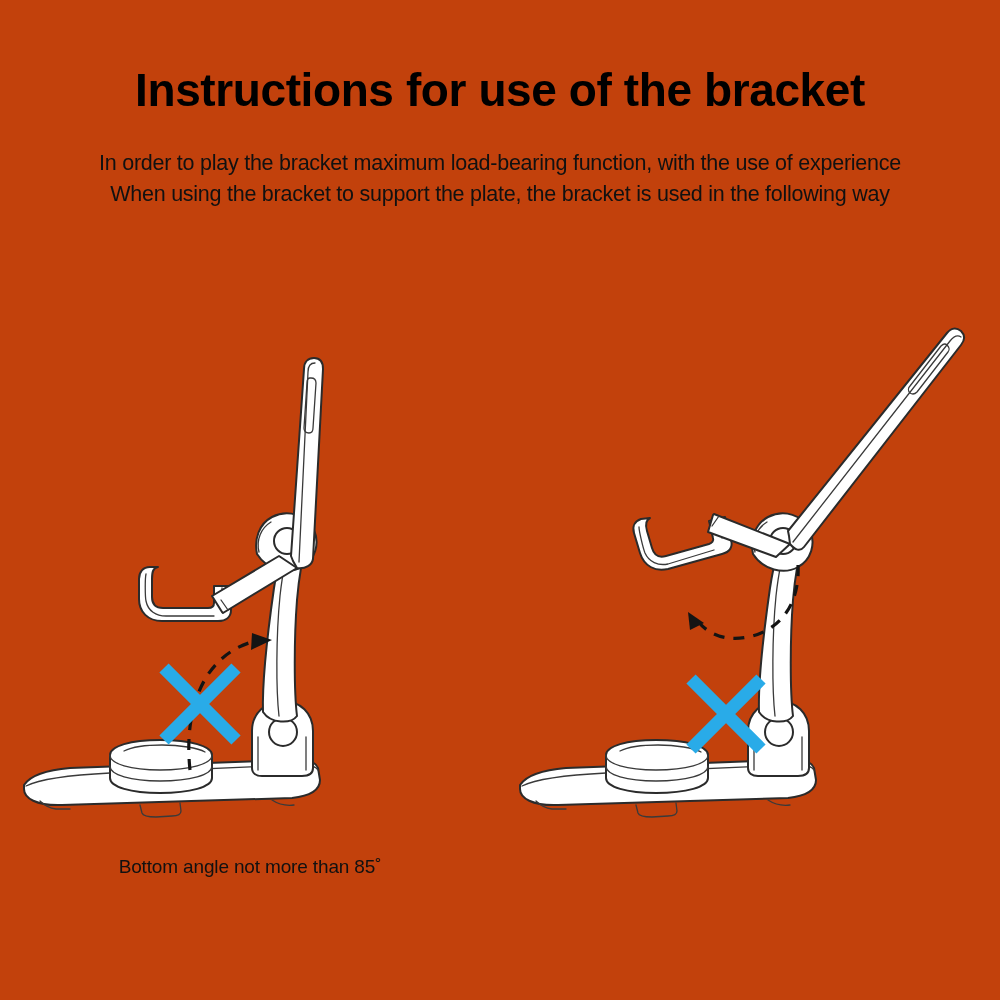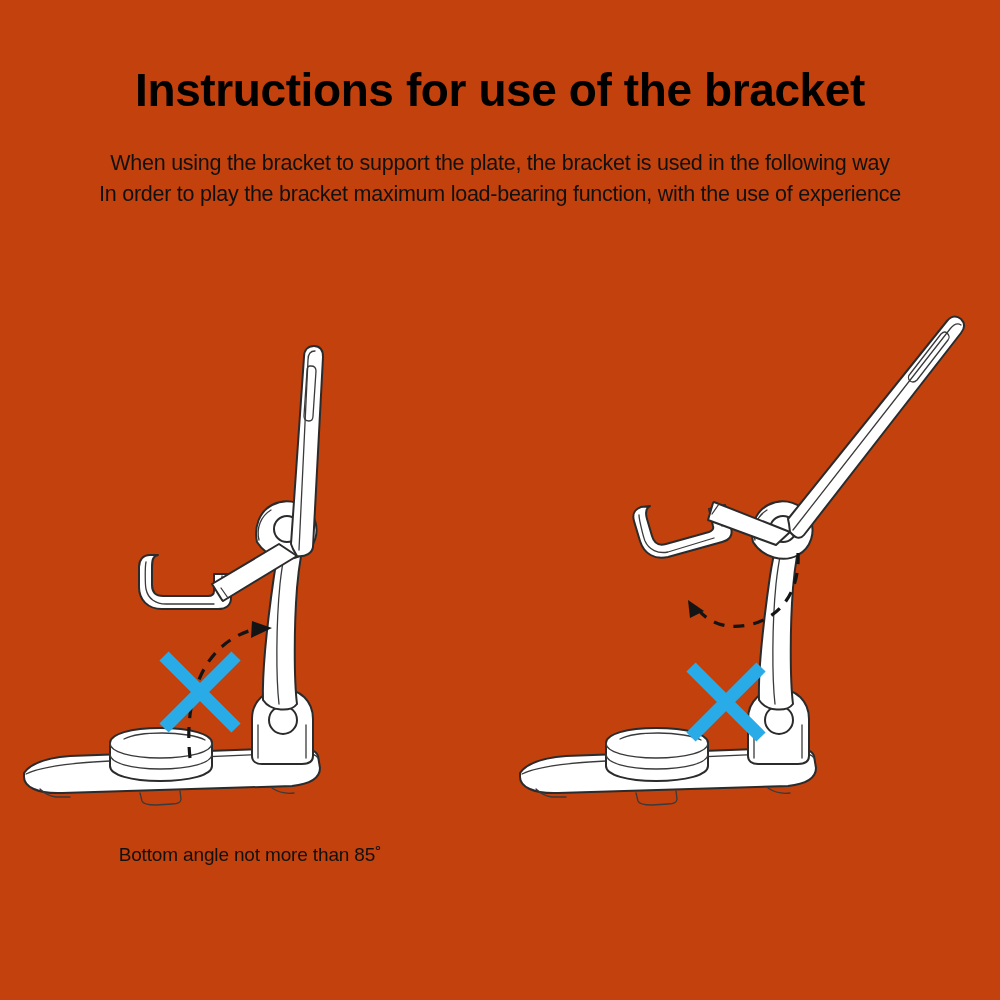--- a/index.html
+++ b/index.html
@@ -56,21 +56,21 @@
   }
   .subtitle .sub-line {
     display: block;
     white-space: nowrap;
   }
 
   
   .figures {
     position: absolute;
     left: 0;
-    top: 288px;
+    top: 300px;
     width: 1000px;
     height: 620px;
   }
   .figure {
     position: absolute;
     top: 0;
     width: 500px;
     height: 620px;
   }
   .figure.left  { left: 0; }
@@ -129,22 +129,22 @@
   }
 </style>
 </head>
 <body>
 
 <div class="page">
 
   <div class="header">
     <h1 class="title">Instructions for use of the bracket</h1>
     <div class="subtitle">
+      <span class="sub-line">In order to play the bracket maximum load-bearing function, with the use of experience</span>
       <span class="sub-line">When using the bracket to support the plate, the bracket is used in the following way</span>
-      <span class="sub-line">In order to play the bracket maximum load-bearing function, with the use of experience</span>
     </div>
   </div>
 
   <div class="figures">
 
     <div class="figure left">
       <svg class="fig-svg" viewBox="0 0 500 560" xmlns="http://www.w3.org/2000/svg">
 
         <g>
           <path class="ln-fillwhite" d="M 24 485

